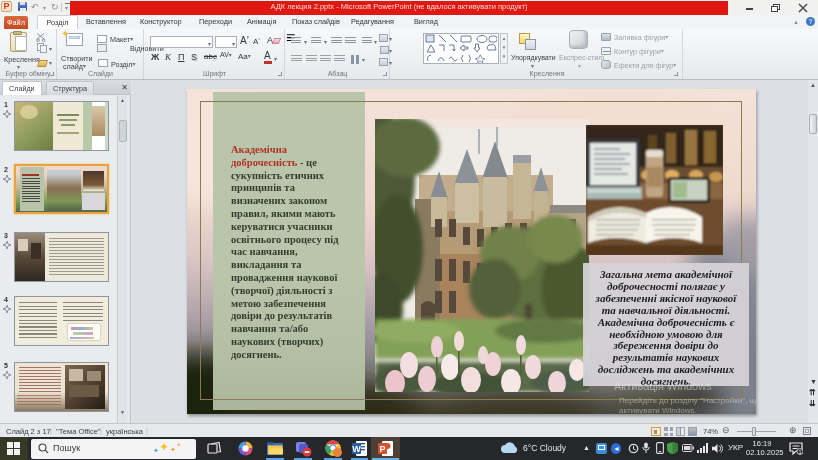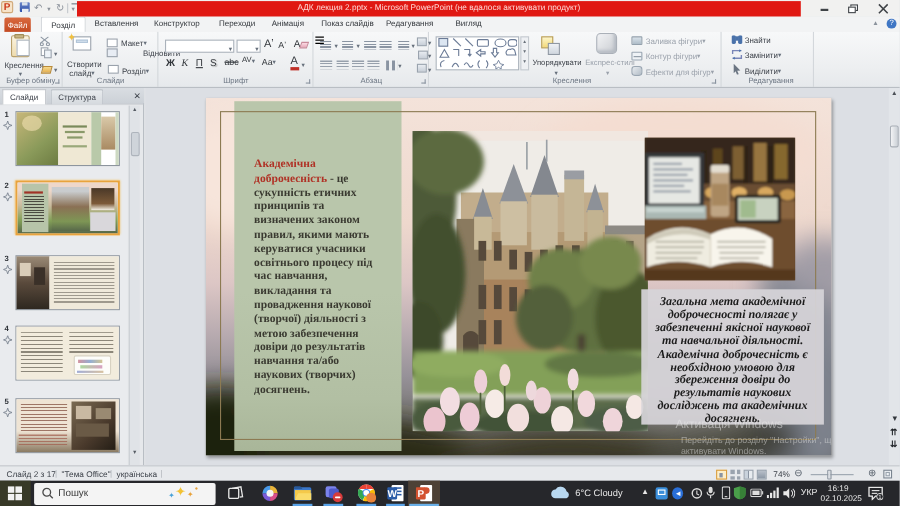--- a/index.html
+++ b/index.html
@@ -175,21 +175,21 @@
     <div class="palg" style="left:20px;top:26px;"></div>
     <div class="palg" style="left:34px;top:26px;"></div>
     <div class="palg" style="left:48px;top:26px;"></div>
     <div class="pcol" style="left:65px;top:26px;"></div><span class="dar" style="left:76px;top:27px;">▾</span>
     <div class="pmini" style="left:93px;top:5px;"></div><span class="dar" style="left:103px;top:6px;">▾</span>
     <div class="pmini" style="left:94px;top:17px;"></div><span class="dar" style="left:103px;top:18px;">▾</span>
     <div class="pmini" style="left:93px;top:29px;"></div><span class="dar" style="left:103px;top:30px;">▾</span>
     <div class="glabel">Абзац<span style="position:absolute;right:2px;bottom:1px;width:4px;height:4px;border-right:1px solid #8a93a0;border-bottom:1px solid #8a93a0;"></span></div>
   </div>
 
-  <div class="grp" style="left:385px;width:271px;">
+  <div class="grp" style="left:412px;width:271px;">
     <div style="position:absolute;left:11px;top:4px;width:76px;height:31px;background:#fff;border:1px solid #aab2bb;"></div>
     <svg style="position:absolute;left:13px;top:5px;" width="72" height="29" viewBox="0 0 72 29">
       <g stroke="#6b7b96" fill="none" stroke-width="1">
         <rect x="1" y="1" width="8" height="7" fill="#dce6f2"></rect>
         <line x1="14" y1="1" x2="21" y2="8"></line>
           <line x1="25" y1="1" x2="32" y2="8"></line>
         <rect x="36" y="2" width="10" height="6" rx="1"></rect>
         <ellipse cx="57" cy="5" rx="5" ry="3.5"></ellipse>
         <rect x="64" y="2" width="8" height="6" rx="2.5"></rect>
         <path d="M2,18 L6,11 L10,18 Z"></path>
@@ -218,40 +218,20 @@
     <div class="rtxt" style="left:202px;top:4px;color:#9aa1ab;">Заливка фігури <span class="dar" style="color:#9aa1ab;">▾</span></div>
     <div style="position:absolute;left:189px;top:18px;width:10px;height:8px;border:1px solid #9aa6b2;background:#eef2f6;border-radius:1px;">
         <div style="width:7px;height:1.5px;background:#8a96a2;margin:2.5px auto;"></div>
       </div>
     <div class="rtxt" style="left:202px;top:18px;color:#9aa1ab;">Контур фігури <span class="dar" style="color:#9aa1ab;">▾</span></div>
     <div style="position:absolute;left:189px;top:31px;width:10px;height:9px;background:linear-gradient(135deg,#e6eaee,#b4bec8);border:1px solid #9aa6b2;border-radius:3px;"></div>
     <div class="rtxt" style="left:202px;top:32px;color:#9aa1ab;">Ефекти для фігур <span class="dar" style="color:#9aa1ab;">▾</span></div>
     <div class="glabel">Креслення<span style="position:absolute;right:4px;bottom:1px;width:4px;height:4px;border-right:1px solid #8a93a0;border-bottom:1px solid #8a93a0;"></span></div>
   </div>
 
-  <div class="grp" style="left:663px;width:77px;">
-    <svg style="position:absolute;left:2px;top:3px;" width="10" height="8" viewBox="0 0 10 8">
-        <g fill="#4a72aa">
-          <rect x="0" y="0" width="4" height="8" rx="1.5"></rect>
-          <rect x="6" y="0" width="4" height="8" rx="1.5"></rect>
-          <rect x="3.5" y="1" width="3" height="4"></rect>
-        </g>
-      </svg>
-    <div class="rtxt" style="left:14px;top:3px;">Знайти</div>
-    <svg style="position:absolute;left:2px;top:16px;" width="10" height="9" viewBox="0 0 10 9">
-        <path d="M1,4 L1,1 L9,1 M9,5 L9,8 L1,8" fill="none" stroke="#7a86b8" stroke-width="1.3"></path>
-        <path d="M9,1 l-2,-1.5 v3 Z M1,8 l2,-1.5 v3 Z" fill="#4a72aa"></path>
-      </svg>
-    <div class="rtxt" style="left:14px;top:17px;">Замінити <span class="dar">▾</span></div>
-    <svg style="position:absolute;left:3px;top:29px;" width="8" height="10" viewBox="0 0 8 10">
-        <path d="M1,0 L7,6 L4.2,6.3 L5.6,9.5 L4,10 L2.8,6.8 L1,8.5 Z" fill="#6b7582"></path>
-      </svg>
-    <div class="rtxt" style="left:14px;top:31px;">Виділити <span class="dar">▾</span></div>
-    <div class="glabel">Редагування</div>
-  </div>
 </div>
 
 <div id="leftpanel">
   <div id="ptabs">
     <div class="ptab" style="left:2px;background:#fff;border:1px solid #c2c6cb;border-bottom:0;">Слайди</div>
     <div class="ptab" style="left:46px;background:linear-gradient(#e8ebee,#d5d9de);border:1px solid #bfc4ca;border-bottom:0;border-radius:2px 2px 0 0;">Структура</div>
     <span style="position:absolute;right:3px;top:3px;font-size:8px;color:#3c4149;">✕</span>
   </div>
   <div id="thumbs">
     <div class="tnum" style="top:5px;">1</div>

